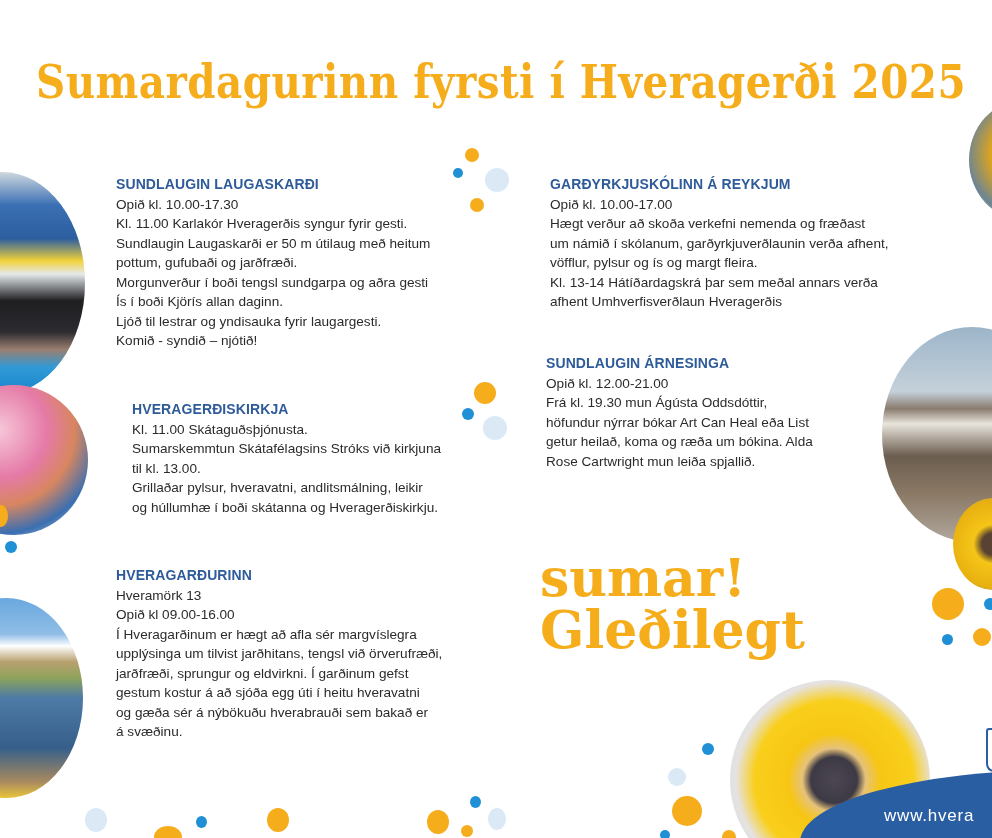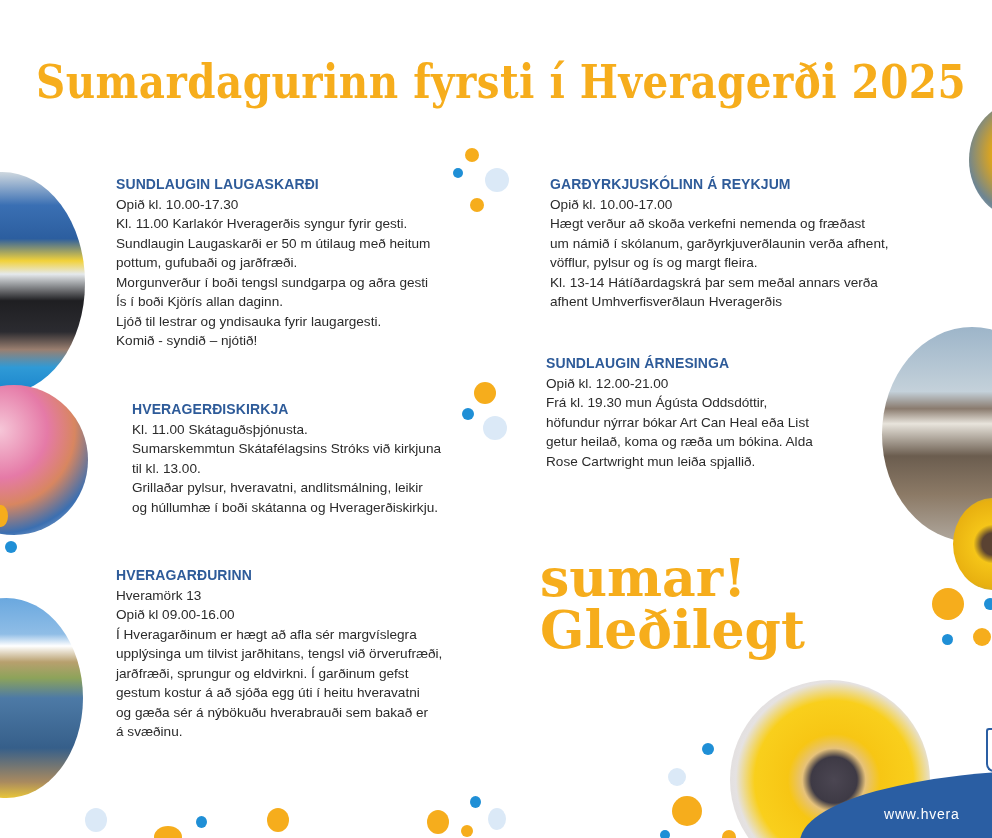--- a/index.html
+++ b/index.html
@@ -21,21 +21,21 @@
   .photo { position:absolute; border-radius:50%; overflow:hidden; }
   .dot { position:absolute; border-radius:50%; }
   .d-orange { background:#f6ad1c; }
   .d-blue { background:#1f8fd6; }
   .d-light { background:#dbe9f7; }
   .footer-band {
     position:absolute; left:800px; top:770px; width:260px; height:120px;
     background:#2a5ea3; border-top-left-radius:100% 60%;
   }
   .footer-url {
-    position:absolute; left:884px; top:806px; color:#ffffff; font-size:14px; letter-spacing:0.8px; white-space:nowrap;
+    position:absolute; left:884px; top:806px; color:#ffffff; font-size:17px; letter-spacing:0.8px; white-space:nowrap;
   }
   .shield { position:absolute; left:986px; top:728px; width:10px; height:40px; border:2px solid #2a5ea3; border-right:none; border-radius:3px 0 0 8px; background:#fff; }
 </style>
 </head>
 <body>
 
 <div class="title">Sumardagurinn fyrsti í Hveragerði 2025</div>
 
 <div class="photo" style="left:-80px; top:172px; width:165px; height:222px; background:linear-gradient(180deg,#cfd8df 0%,#3a6fb3 15%,#2c5e9f 30%,#f2d23a 40%,#e5e9ec 46%,#1f1f22 58%,#2b2b30 72%,#9a7f70 80%,#2f9ad6 88%,#1a84cc 100%);"></div>
 <div class="photo" style="left:-60px; top:385px; width:148px; height:150px; background:radial-gradient(circle at 40% 30%,#f6c7d8 0%,#e57aa7 35%,#d88660 55%,#3b6fb1 75%,#e9ecef 100%);"></div>

